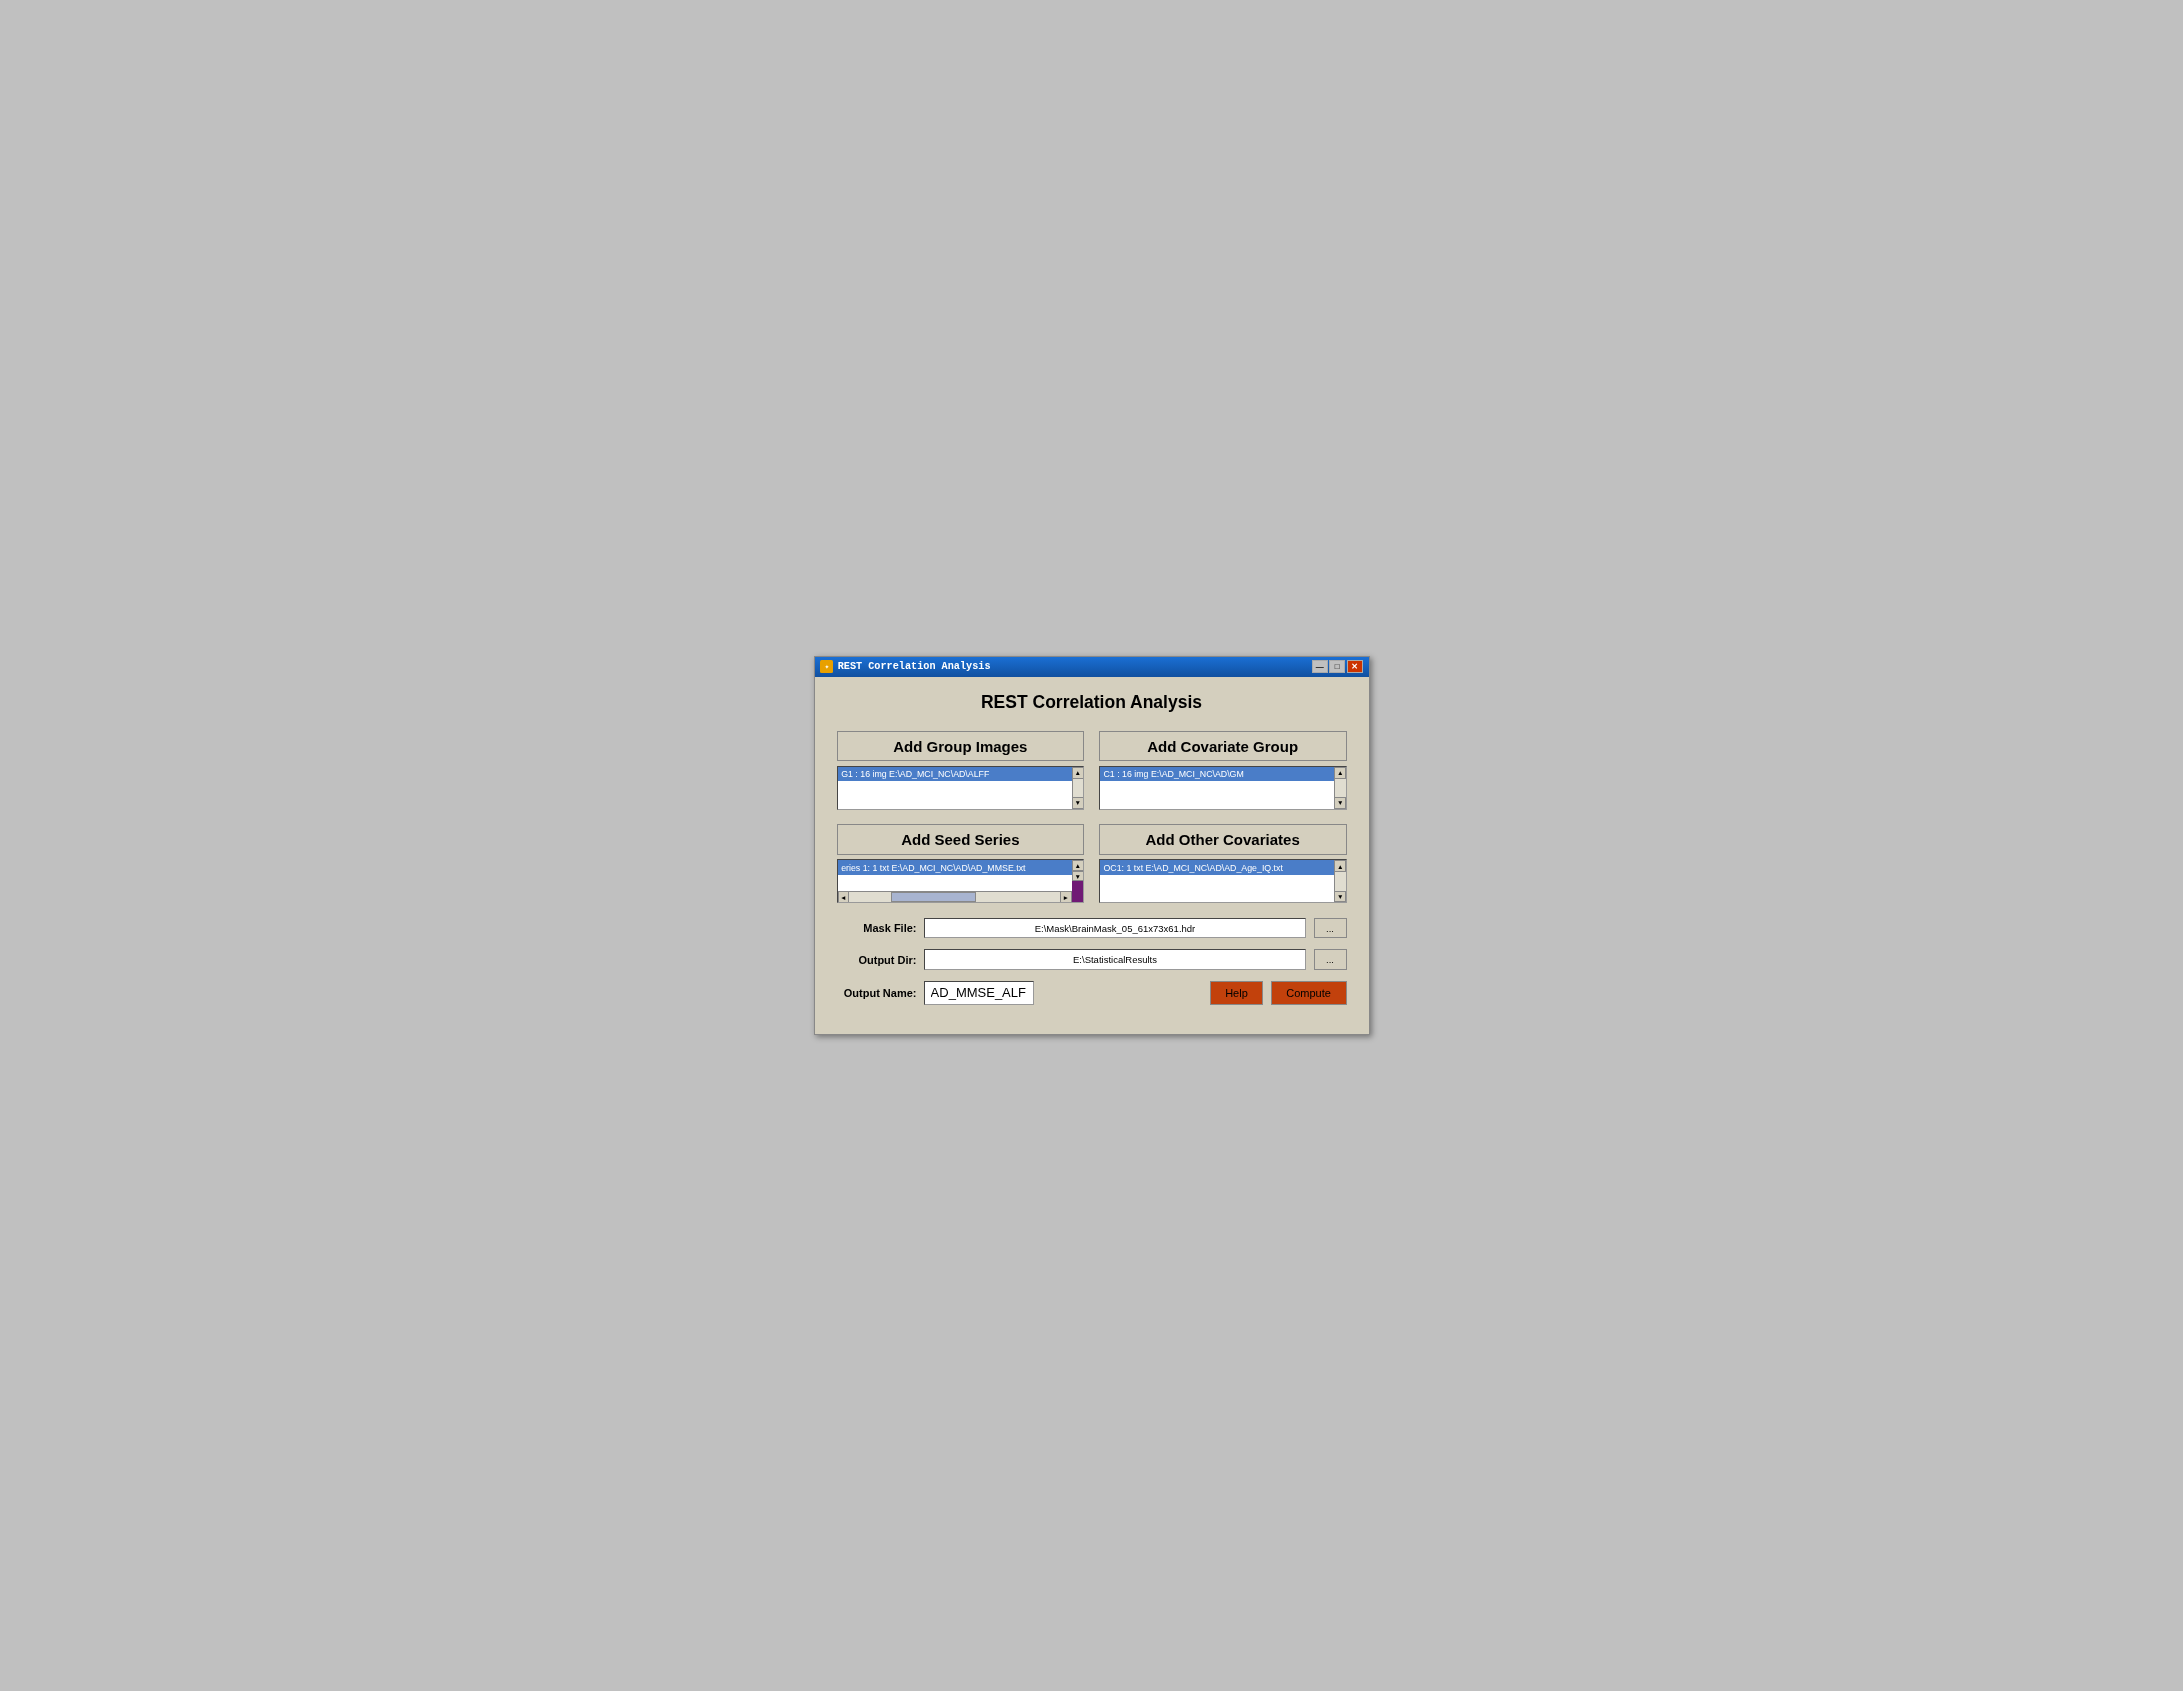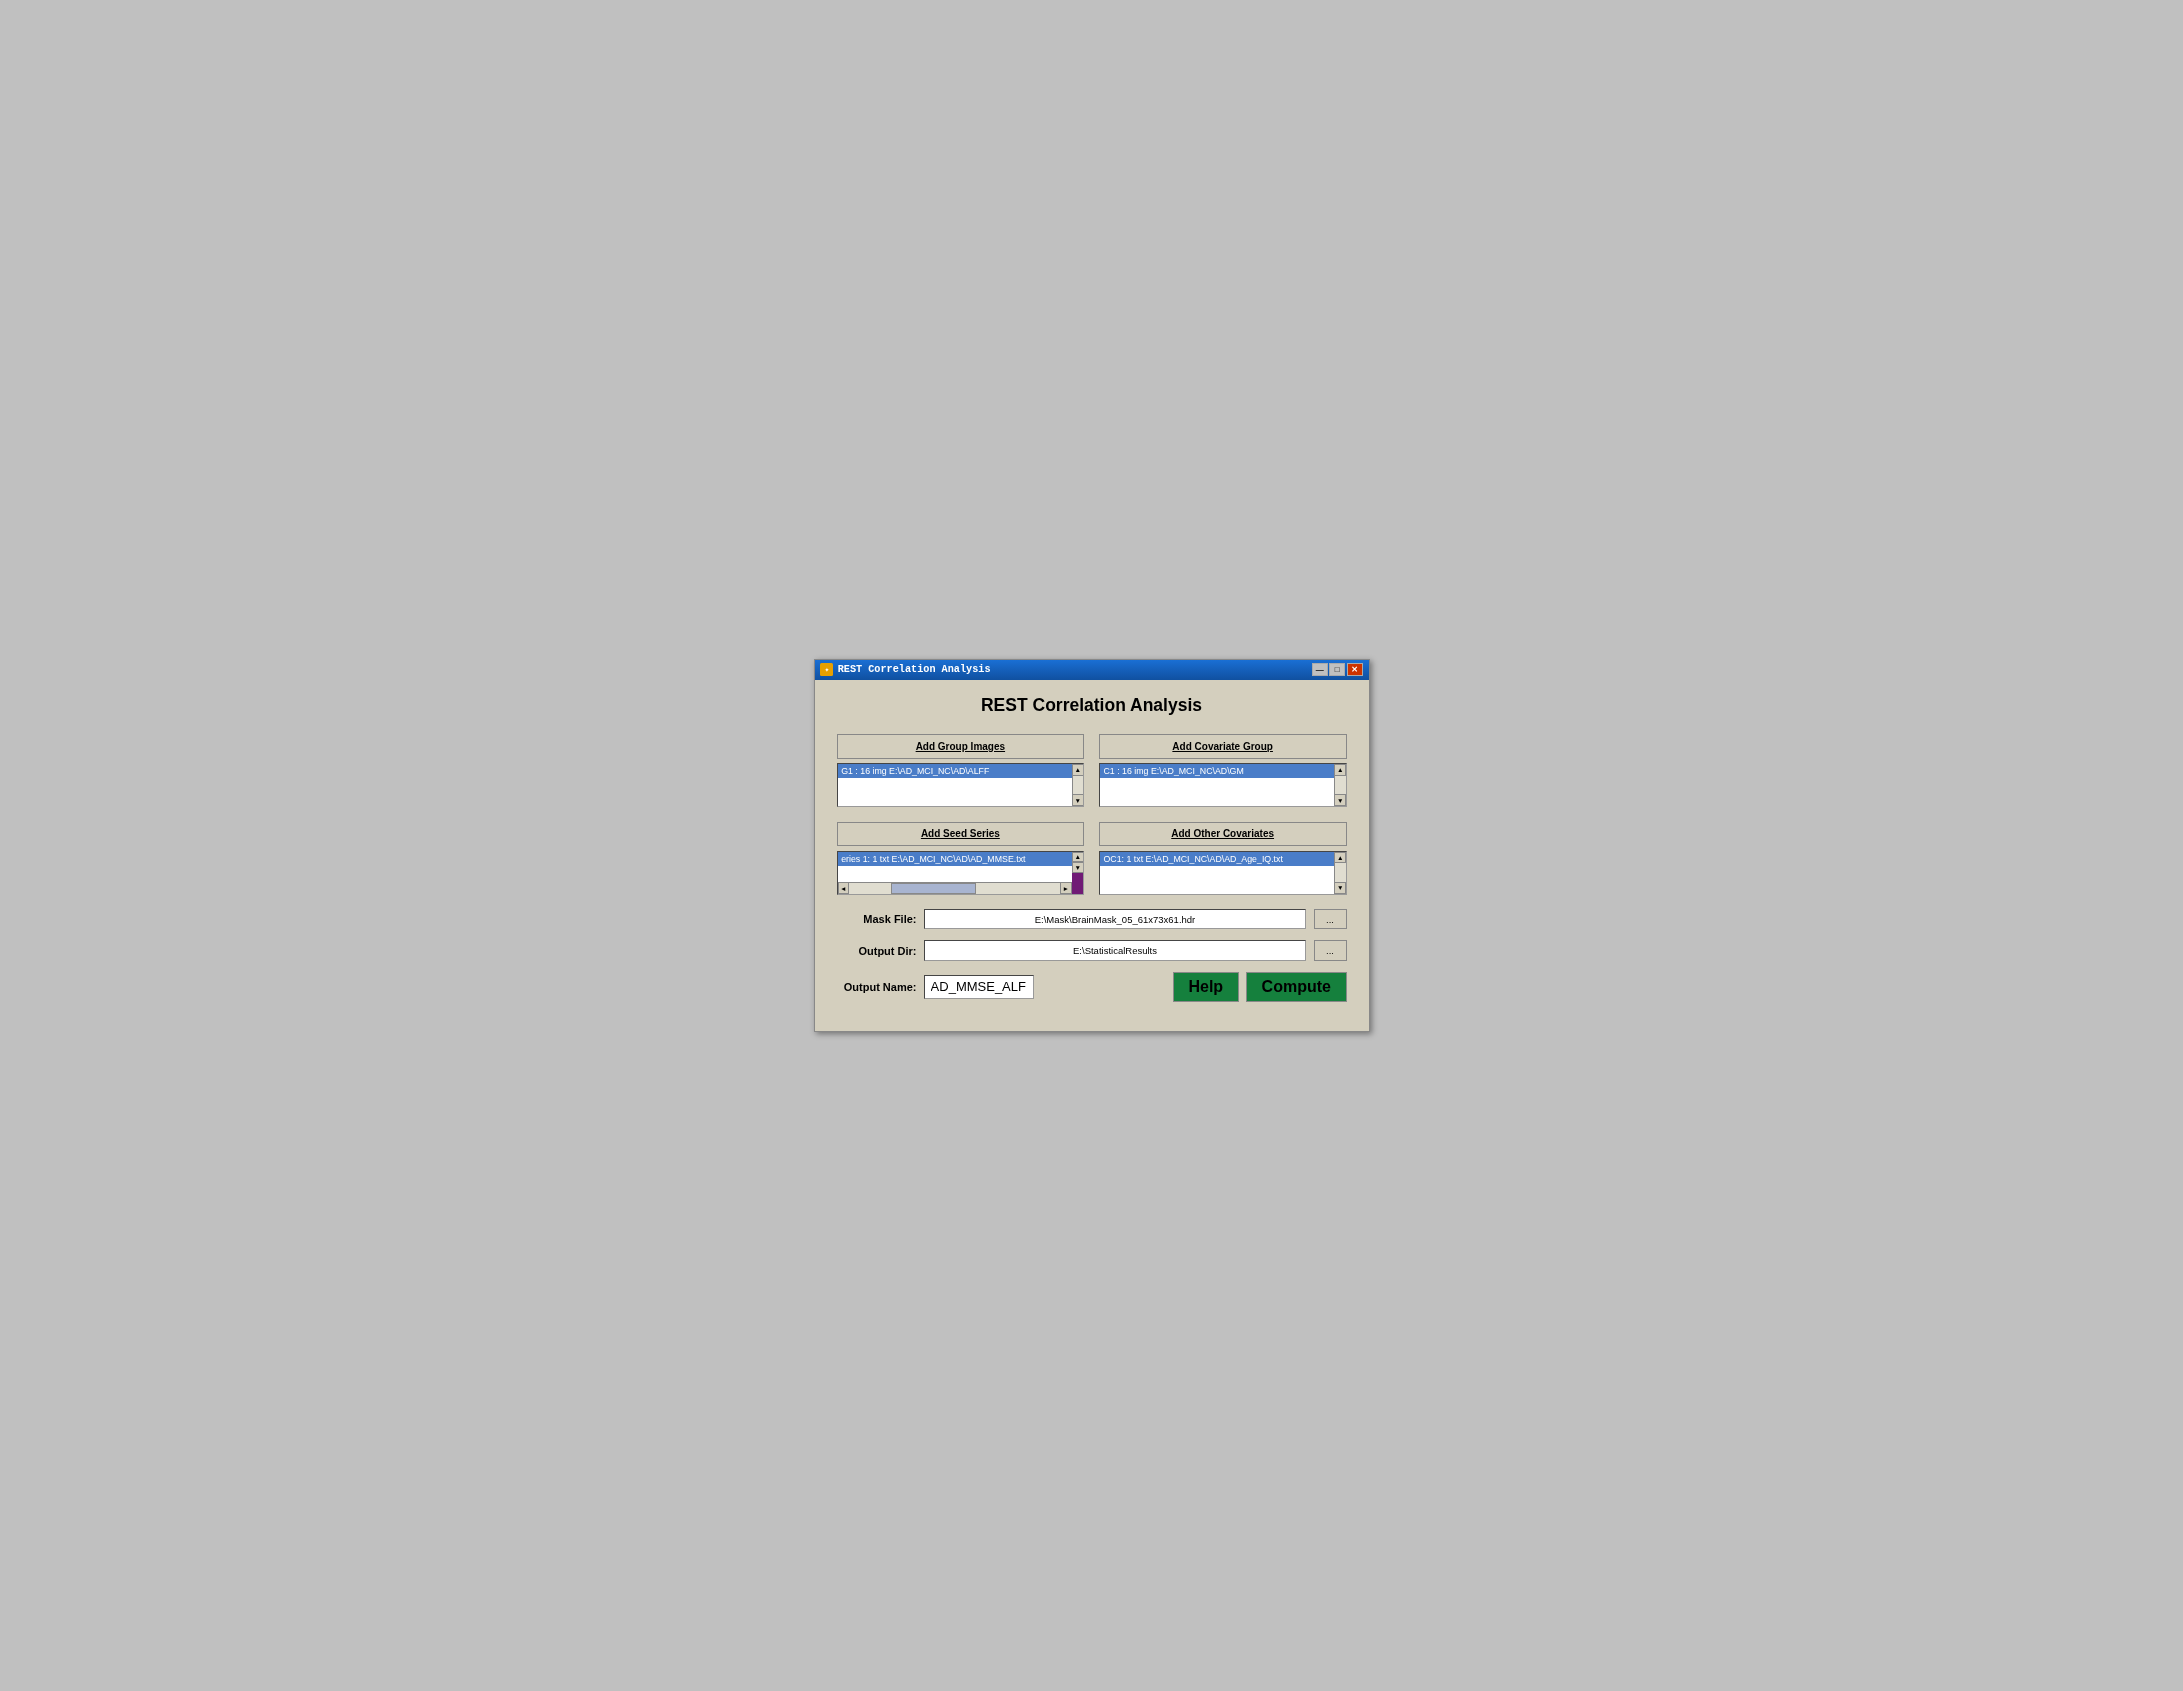--- a/index.html
+++ b/index.html
@@ -101,27 +101,26 @@
     .panel {
       flex: 1;
     }
 
     .panel-button {
       display: block;
       width: 100%;
       padding: 5.8px 10.2px;
       background: #d4cfbe;
       border: 1.5px solid #888;
-      font-size: 10px;
+      font-size: 15px;
       font-weight: bold;
       cursor: pointer;
       text-align: center;
       margin-bottom: 4.4px;
       font-family: Arial, sans-serif;
-      text-decoration: underline;
     }
 
     .listbox-container {
       position: relative;
       border: 1.5px inset #999;
       background: white;
       height: 44px;
       overflow: hidden;
     }
 
@@ -282,24 +281,24 @@
       padding: 3.7px 5.8px;
       border: 1.5px inset #999;
       background: white;
       font-size: 13px;
       font-family: Arial, sans-serif;
       width: 110px;
     }
 
     .action-btn {
       padding: 5.1px 14.6px;
-      background: #15803d;
+      background: #c2410c;
       border: 1.5px solid #888;
-      font-size: 16px;
-      font-weight: bold;
+      font-size: 11px;
+      font-weight: normal;
       cursor: pointer;
       font-family: Arial, sans-serif;
     }
 
     .bottom-buttons {
       display: flex;
       gap: 7.3px;
       margin-left: auto;
     }
   </style>

